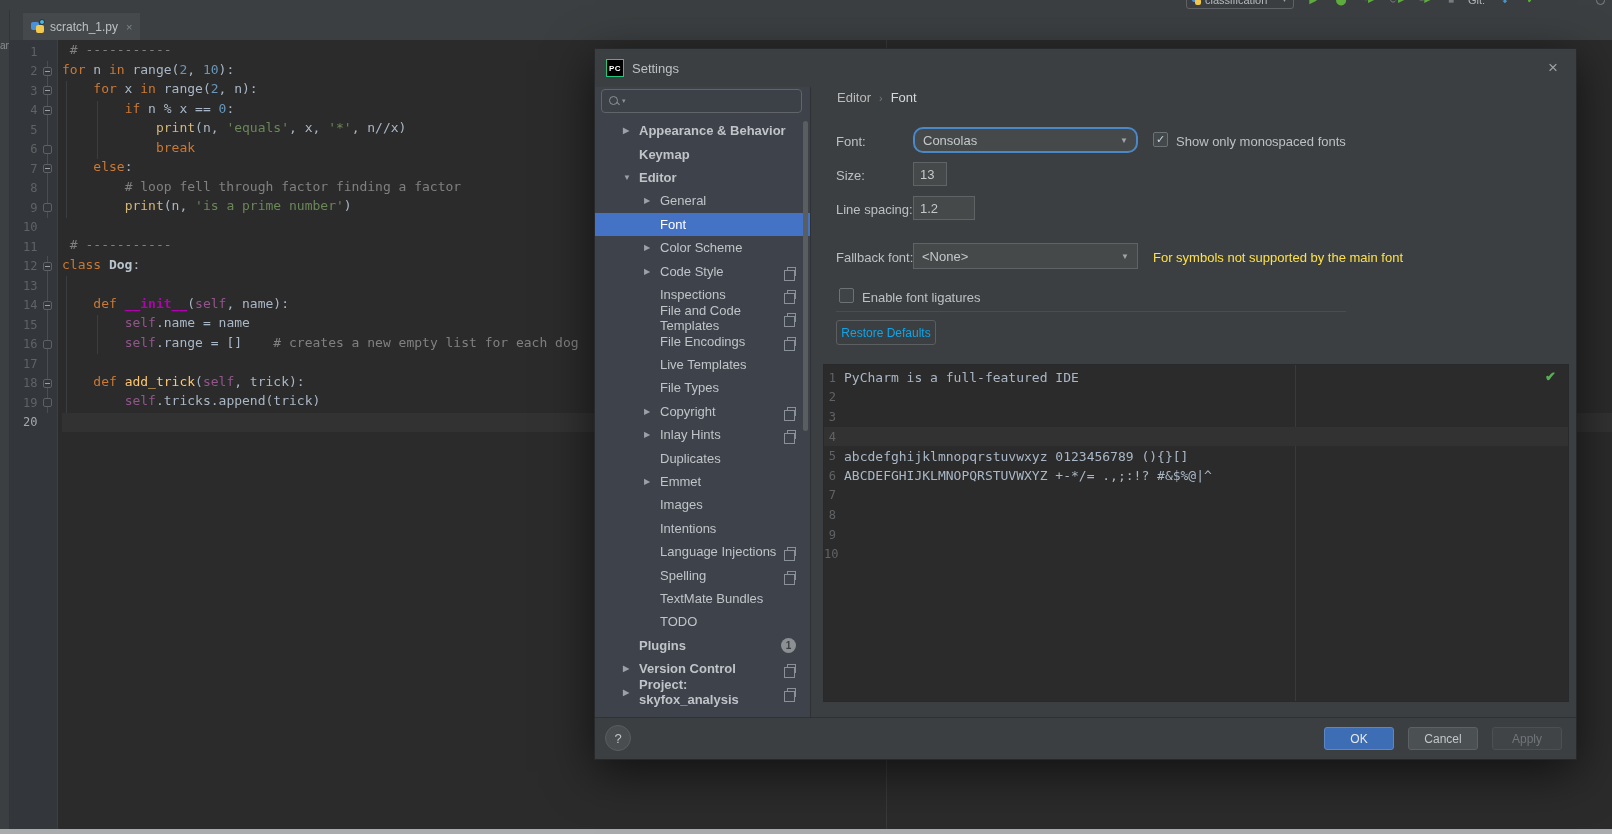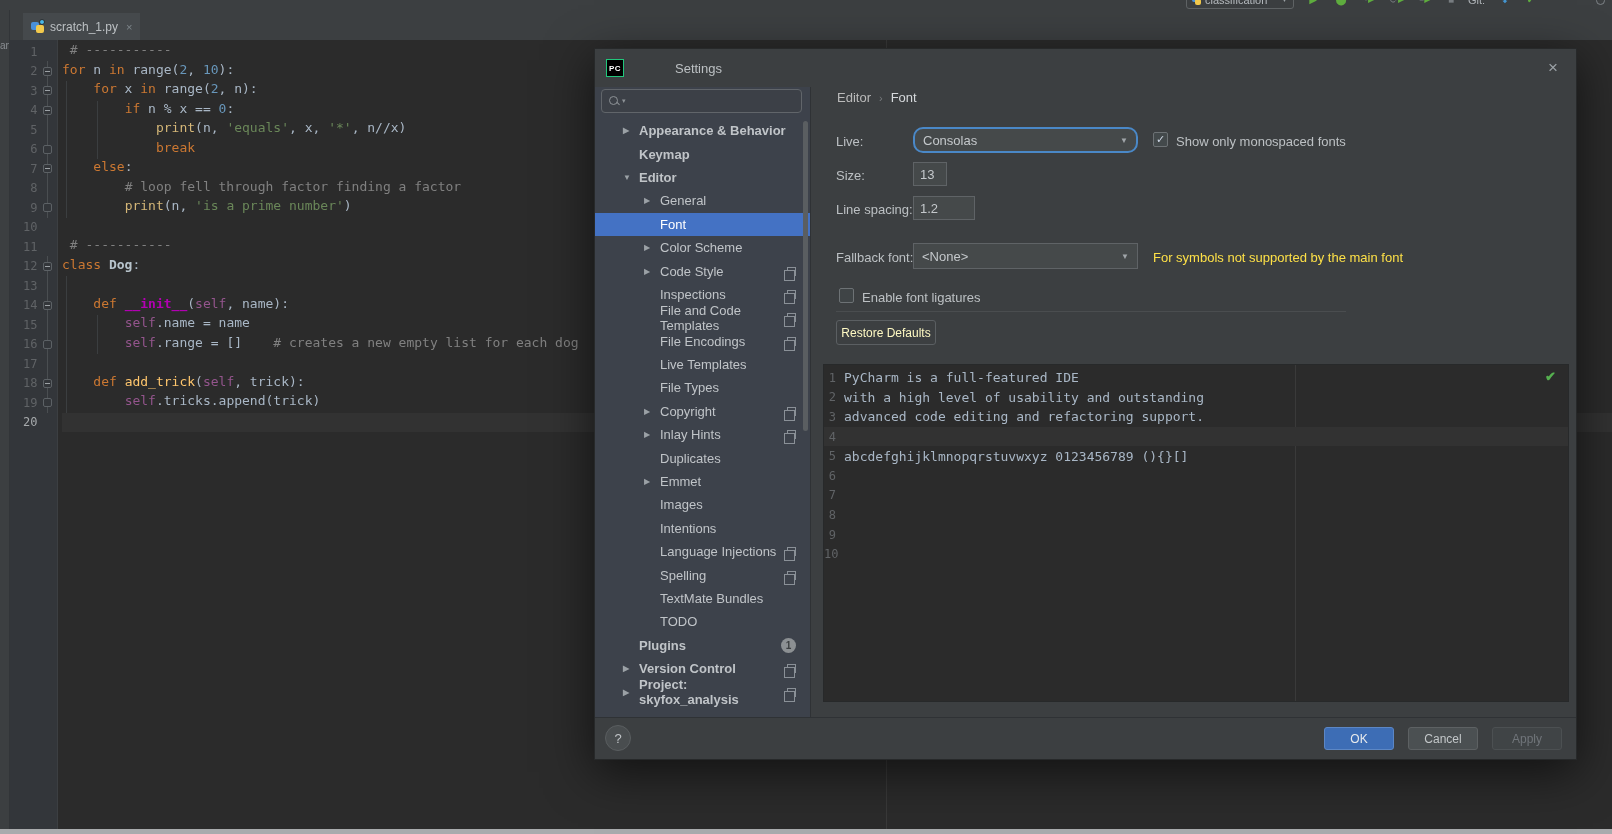--- a/index.html
+++ b/index.html
@@ -51,21 +51,21 @@
   .sg-d{color:#a9b7c6} .sg-k{color:#cc7832} .sg-s{color:#6a8759} .sg-n{color:#6897bb}
   .sg-c{color:#808080} .sg-slf{color:#94558d} .sg-fn{color:#ffc66d}
   .sg-dun{color:#b200b2; font-weight:bold} .sg-bi{color:#d5b778} .sg-cls{color:#b8c4cc; font-weight:bold}
 
   .bottombar { position:absolute; left:0; right:0; bottom:0; height:5px; background:#a9abad; z-index:4; }
 
   
   .dialog { position:absolute; left:594px; top:48px; width:983px; height:712px; background:#3c3f41; border:1px solid #27292a; box-shadow:0 12px 45px rgba(0,0,0,.6); z-index:10; }
   .dlg-header { position:absolute; left:0; top:0; right:0; height:38px; }
   .pc-logo { position:absolute; left:11px; top:10px; width:18px; height:18px; background:#000; border:1px solid #21c77c; display:flex; align-items:center; justify-content:center; font-size:8px; font-weight:bold; color:#fff; letter-spacing:.5px; }
-  .dlg-title { position:absolute; left:37px; top:12px; font-size:13px; color:#bcc0c3;margin-left:43px; }
+  .dlg-title { position:absolute; left:37px; top:12px; font-size:13px; color:#bcc0c3; }
   .dlg-close { position:absolute; right:18px; top:9px; font-size:17px; color:#9ba1a6; cursor:default; }
 
   .left-panel { position:absolute; left:0; top:38px; width:216px; bottom:42px; background:#3d424b; border-right:1px solid #2f3235; overflow:hidden; }
   .searchbox { position:absolute; left:6px; top:2px; width:201px; height:24px; background:#3c4047; border:1px solid #61656a; border-radius:4px; display:flex; align-items:center; padding:0 6px; gap:2px; }
   .mag { position:relative; width:12px; height:12px; }
   .mag::before { content:""; position:absolute; left:1px; top:1px; width:7px; height:7px; border:1.4px solid #8d9296; border-radius:50%; }
   .mag::after { content:""; position:absolute; left:8px; top:8px; width:4px; height:1.4px; background:#8d9296; transform:rotate(45deg); }
   .mag-dd { font-size:7px; color:#8d9296; }
   .tree { position:absolute; left:0; top:32px; right:0; }
   .trow { height:23.4px; display:flex; align-items:center; font-size:13px; color:#c0c4c8; padding-right:8px; }
@@ -85,21 +85,21 @@
   .flabel { position:absolute; font-size:13px; color:#bcc0c3; }
   .dropdown { position:absolute; height:26px; background:#45494a; display:flex; align-items:center; padding:0 8px; font-size:13px; color:#c4c8cb; }
   .dd-focus { border:2px solid #4a88c7; border-radius:10px; }
   .dd-plain { border:1px solid #5f6366; }
   .dd-arrow { margin-left:auto; font-size:8px; color:#a0a5a9; }
   .tinput { position:absolute; height:24px; background:#45494a; border:1px solid #5f6366; font-size:13px; color:#c4c8cb; display:flex; align-items:center; padding:0 6px; }
   .cb { position:absolute; width:15px; height:15px; border:1px solid #6d7275; border-radius:2px; background:#43494b; display:flex; align-items:center; justify-content:center; font-size:11px; color:#cfd8e6; }
   .hint { position:absolute; font-size:13px; color:#fde047; }
   .divline { position:absolute; height:1px; background:#4a4d4f; }
   .btn { position:absolute; display:flex; align-items:center; justify-content:center; font-size:12px; border-radius:3px; }
-  .btn-restore { left:241px; top:271px; width:100px; height:25px; border:1px solid #5b5f62; color:#fef9c3; background:transparent; }
+  .btn-restore { left:241px; top:271px; width:100px; height:25px; border:1px solid #5b5f62; color:#0ea5e9; background:transparent; }
 
   .preview { position:absolute; left:228px; top:315px; width:746px; height:338px; background:#2b2b2b; border:1px solid #27292a; overflow:hidden; }
   .pv-rows { position:absolute; left:0; top:3px; right:0; }
   .pvrow { height:19.6px; display:flex; align-items:center; }
   .pvrow.caret { background:#323232; }
   .pvrow .pnum { width:20px; text-align:right; padding-right:8px; font:12px "DejaVu Sans Mono", monospace; color:#606366; flex:0 0 auto; }
   .pvrow .ptext { white-space:pre; font:13px "DejaVu Sans Mono", monospace; color:#a9b7c6; }
   .pv-guide { position:absolute; left:471px; top:0; bottom:0; width:1px; background:#3a3a3a; }
   .pv-check { position:absolute; right:12px; top:4px; color:#55b04f; font-size:13px; font-weight:bold; }
 
@@ -421,21 +421,21 @@
       </div>
     <div class="tree-scroll"></div>
   </div>
 
   <div class="breadcrumb">
     <span>Editor</span>
     <span class="sep">›</span>
     <span class="b2">Font</span>
   </div>
 
-  <div class="flabel" style="left:241px;top:85px">Live:</div>
+  <div class="flabel" style="left:241px;top:85px">Font:</div>
   <div class="dropdown dd-focus" style="left:318px;top:78px;width:225px">
     <span>Consolas</span>
     <span class="dd-arrow">▼</span>
   </div>
   <div class="cb" style="left:558px;top:83px">
       <span>✓</span>
     </div>
   <div class="flabel" style="left:581px;top:85px">Show only monospaced fonts</div>
 
   <div class="flabel" style="left:241px;top:119px">Size:</div>
@@ -459,36 +459,35 @@
 
   <div class="preview">
     <div class="pv-guide"></div>
     <div class="pv-rows" id="preview-rows">
         <div class="pvrow">
           <span class="pnum">1</span>
           <span class="ptext">PyCharm is a full-featured IDE</span>
         </div>
         <div class="pvrow">
           <span class="pnum">2</span>
-          <span class="ptext">with a high level of usability and outstanding</span>
         </div>
         <div class="pvrow">
           <span class="pnum">3</span>
-          <span class="ptext">advanced code editing and refactoring support.</span>
         </div>
         <div class="pvrow caret">
           <span class="pnum">4</span>
           <span class="ptext"> </span>
         </div>
         <div class="pvrow">
           <span class="pnum">5</span>
           <span class="ptext">abcdefghijklmnopqrstuvwxyz 0123456789 (){}[]</span>
         </div>
         <div class="pvrow">
           <span class="pnum">6</span>
+          <span class="ptext">ABCDEFGHIJKLMNOPQRSTUVWXYZ +-*/= .,;:!? #&amp;$%@|^</span>
         </div>
         <div class="pvrow">
           <span class="pnum">7</span>
           <span class="ptext"> </span>
         </div>
         <div class="pvrow">
           <span class="pnum">8</span>
           <span class="ptext"> </span>
         </div>
         <div class="pvrow">

